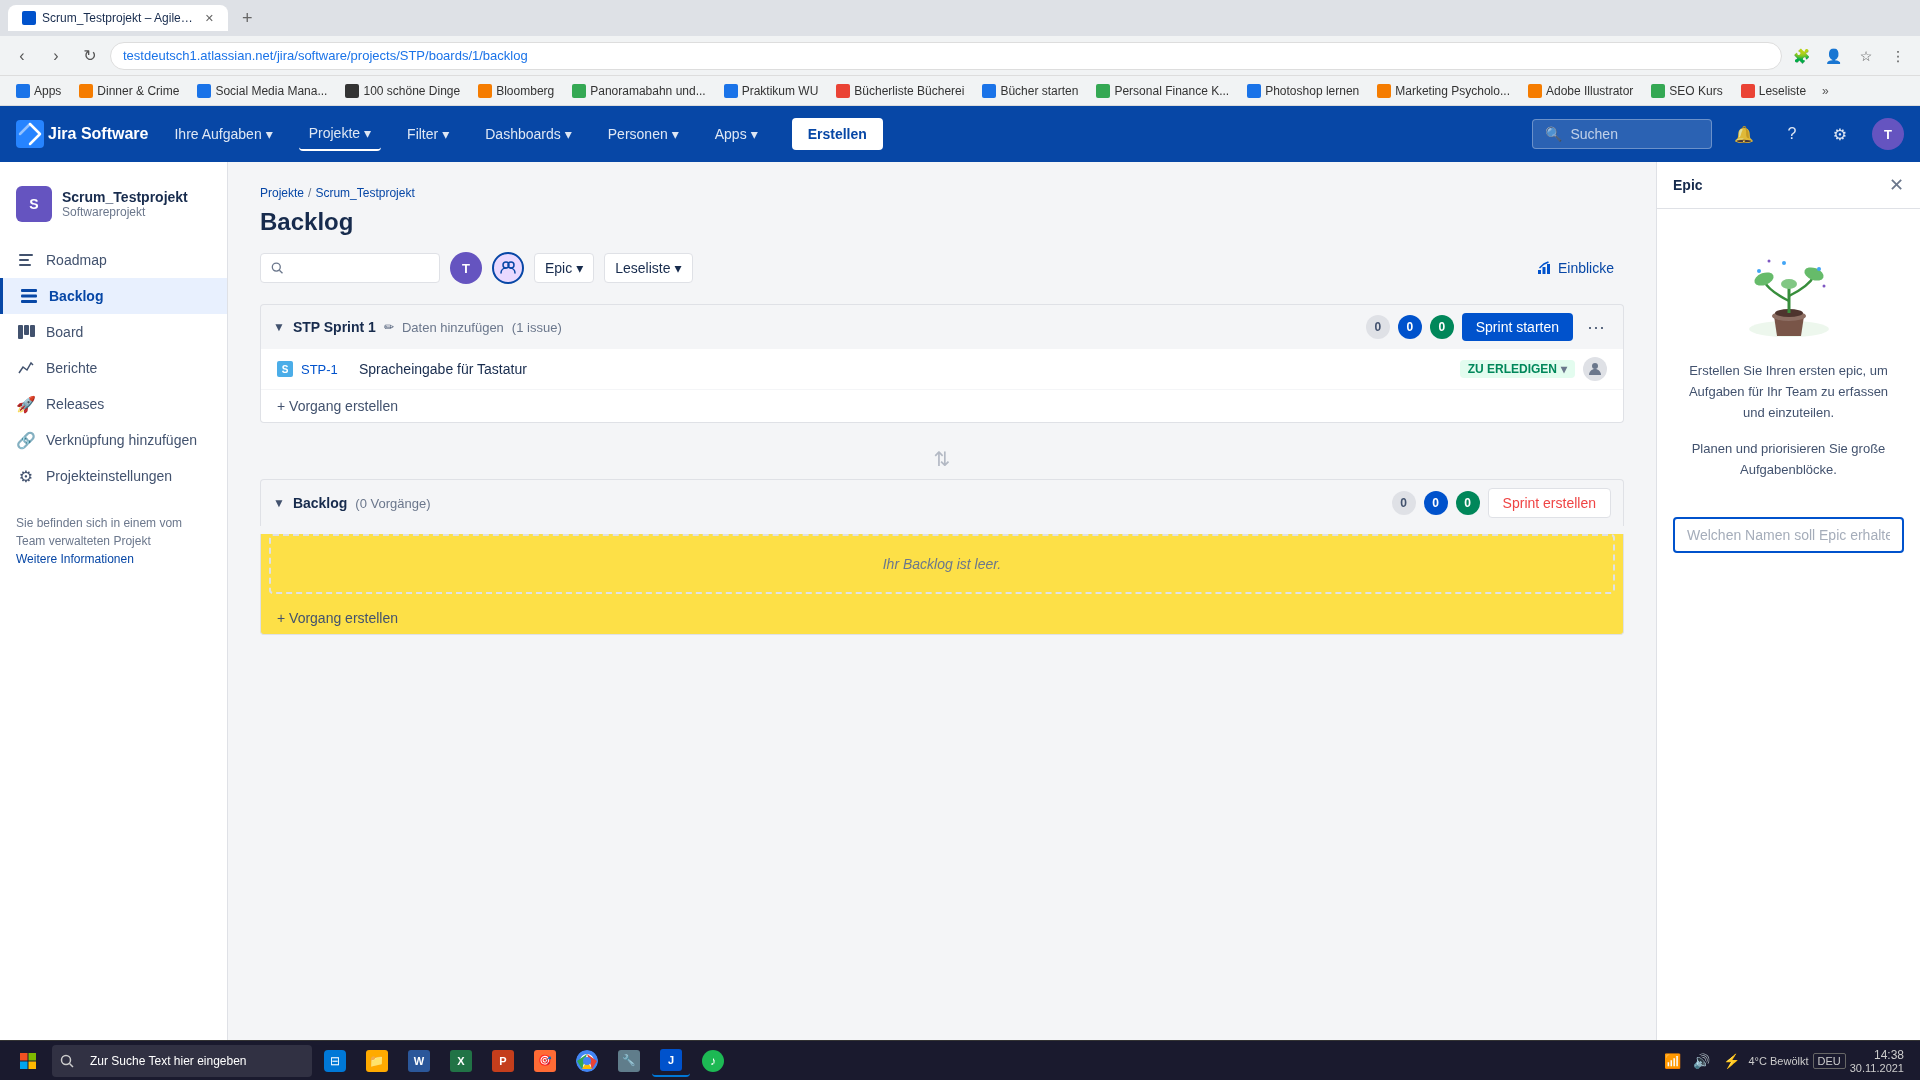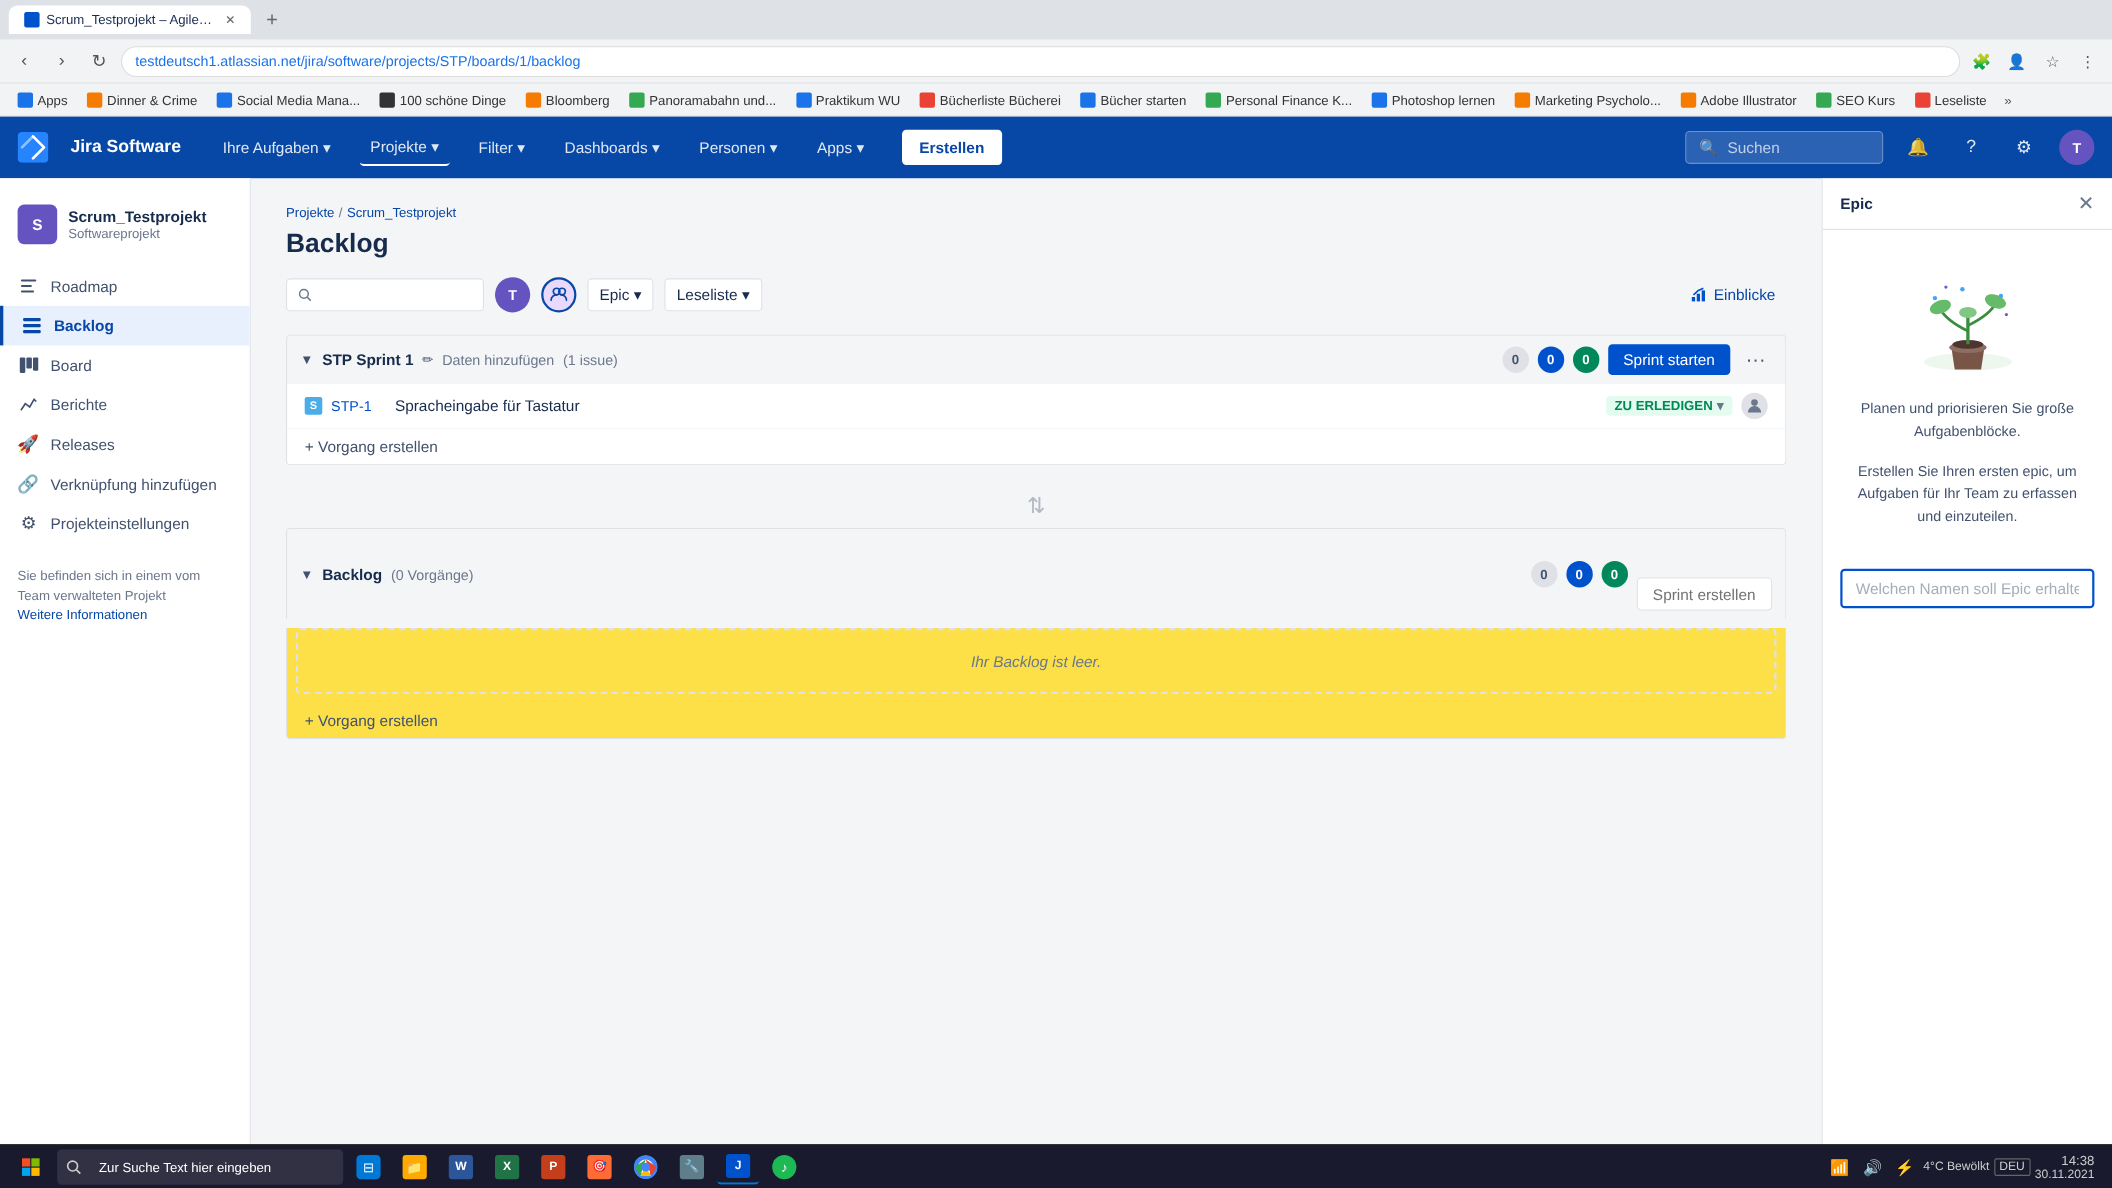--- a/index.html
+++ b/index.html
@@ -27,21 +27,21 @@
     .bookmark-icon.dark { background: #333; }
     .bookmark-icon.green { background: #34a853; }
     .bookmark-icon.red { background: #ea4335; }
     .bookmarks-more { font-size: 12px; color: #555; padding: 3px 6px; cursor: pointer; }
 
     
     .jira-app { display: flex; flex-direction: column; height: calc(1080px - 36px - 40px - 30px); background: #f4f5f7; }
 
     
     .top-nav { background: #0747a6; height: 56px; display: flex; align-items: center; padding: 0 16px; gap: 16px; flex-shrink: 0; }
-    .jira-logo { display: flex; align-items: center; gap: 20px; color: #fff; font-weight: 700; font-size: 16px; text-decoration: none; margin-right: 12px; }
+    .jira-logo { display: flex; align-items: center; gap: 4px; color: #fff; font-weight: 700; font-size: 16px; text-decoration: none; margin-right: 0; }
     .jira-logo-icon { width: 28px; height: 28px; }
     .nav-item { color: rgba(255,255,255,0.87); font-size: 14px; padding: 8px 10px; border-radius: 4px; cursor: pointer; display: flex; align-items: center; gap: 4px; white-space: nowrap; }
     .create-btn { background: #fff; color: #0747a6; font-weight: 600; font-size: 14px; padding: 8px 16px; border-radius: 4px; cursor: pointer; border: none; margin-left: 8px; }
     .nav-spacer { flex: 1; }
     .nav-search { background: rgba(255,255,255,0.15); border: 1px solid rgba(255,255,255,0.3); border-radius: 4px; padding: 6px 12px; color: #fff; font-size: 14px; width: 180px; display: flex; align-items: center; gap: 8px; cursor: pointer; }
     .nav-search span { color: rgba(255,255,255,0.7); }
     .nav-icon-btn { width: 32px; height: 32px; border-radius: 50%; display: flex; align-items: center; justify-content: center; color: rgba(255,255,255,0.87); cursor: pointer; font-size: 16px; }
     .avatar-btn { width: 32px; height: 32px; border-radius: 50%; background: #6554c0; display: flex; align-items: center; justify-content: center; color: #fff; font-size: 13px; font-weight: 600; cursor: pointer; }
 
     
@@ -106,21 +106,21 @@
 
     
     .drag-separator { display: flex; align-items: center; justify-content: center; padding: 8px; }
     .drag-icon { color: #b3b9c4; font-size: 20px; }
 
     
     .backlog-section { margin-bottom: 16px; }
     .backlog-header { display: flex; align-items: center; gap: 8px; padding: 8px 12px; background: #f4f5f7; border-radius: 4px 4px 0 0; border: 1px solid #dfe1e6; border-bottom: none; cursor: pointer; }
     .backlog-body { border: 1px solid #dfe1e6; border-top: none; background: #fde047; border-radius: 0 0 4px 4px; min-height: 60px; }
     .empty-backlog { display: flex; align-items: center; justify-content: center; padding: 20px; color: #6b778c; font-size: 14px; font-style: italic; border: 2px dashed #dfe1e6; margin: 8px; border-radius: 4px; }
-    .sprint-create-btn { background: #fff; color: #737373; border: 1px solid #dfe1e6; border-radius: 4px; padding: 6px 14px; font-size: 14px; cursor: pointer; margin-top: 36px; }
+    .sprint-create-btn { background: #fff; color: #ef4444; border: 1px solid #dfe1e6; border-radius: 4px; padding: 6px 14px; font-size: 14px; cursor: pointer; }
 
     
     .epic-panel { width: 264px; background: #fff; border-left: 1px solid #dfe1e6; flex-shrink: 0; overflow-y: auto; }
     .epic-panel-header { display: flex; align-items: center; justify-content: space-between; padding: 12px 16px; border-bottom: 1px solid #dfe1e6; }
     .epic-panel-title { font-size: 14px; font-weight: 600; color: #172b4d; }
     .epic-panel-close { color: #6b778c; cursor: pointer; font-size: 18px; background: none; border: none; }
     .epic-empty { display: flex; flex-direction: column; align-items: center; padding: 32px 20px 20px; text-align: center; }
     .epic-illustration { width: 120px; height: 100px; margin-bottom: 20px; position: relative; }
     .epic-text { font-size: 13px; color: #42526e; line-height: 1.6; margin-bottom: 16px; }
     .epic-name-input { width: 100%; border: 2px solid #0052cc; border-radius: 4px; padding: 8px 12px; font-size: 14px; color: #172b4d; outline: none; }
@@ -495,22 +495,22 @@
                 <ellipse cx="85" cy="33" rx="10" ry="6" fill="#66bb6a" transform="rotate(20 85 33)"></ellipse>
                 <ellipse cx="60" cy="43" rx="8" ry="5" fill="#81c784"></ellipse>
 
                 <circle cx="30" cy="30" r="2" fill="#42a5f5"></circle>
                 <circle cx="55" cy="22" r="2" fill="#42a5f5"></circle>
                 <circle cx="90" cy="28" r="2" fill="#42a5f5"></circle>
                 <circle cx="40" cy="20" r="1.5" fill="#7e57c2"></circle>
                 <circle cx="95" cy="45" r="1.5" fill="#7e57c2"></circle>
               </svg>
             </div>
+            <p class="epic-text">Erstellen Sie Ihren ersten epic, um Aufgaben für Ihr Team zu erfassen und einzuteilen.</p>
             <p class="epic-text">Planen und priorisieren Sie große Aufgabenblöcke.</p>
-            <p class="epic-text">Erstellen Sie Ihren ersten epic, um Aufgaben für Ihr Team zu erfassen und einzuteilen.</p>
           </div>
           <div class="epic-name-area">
             <input type="text" class="epic-name-input" placeholder="Welchen Namen soll Epic erhalten?" style="">
           </div>
         </div>
       </div>
 
     </div>
   </div>
 </div>

